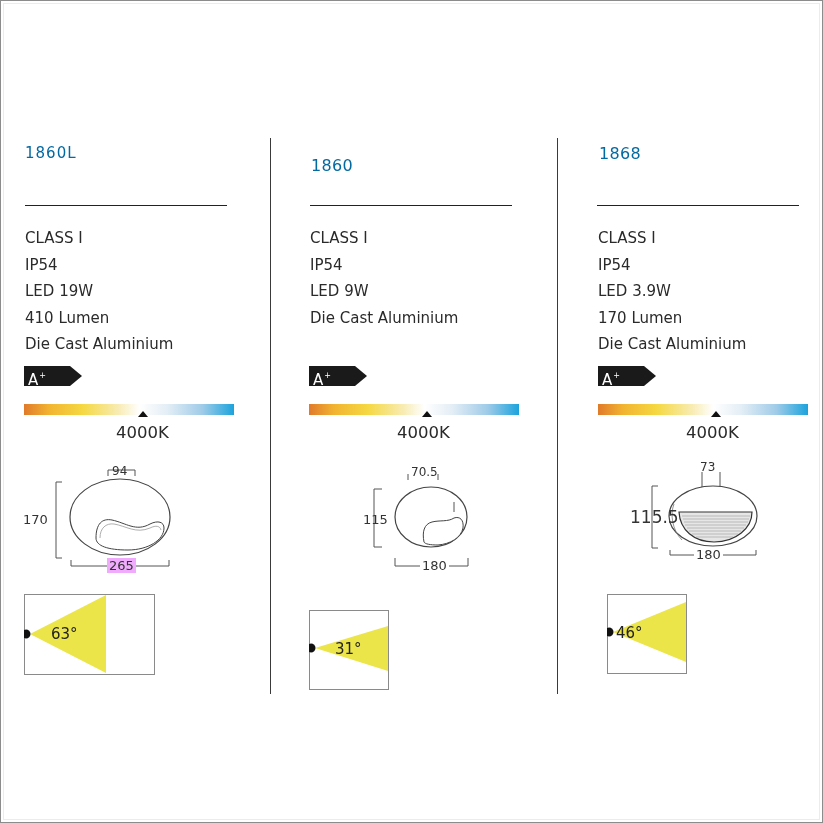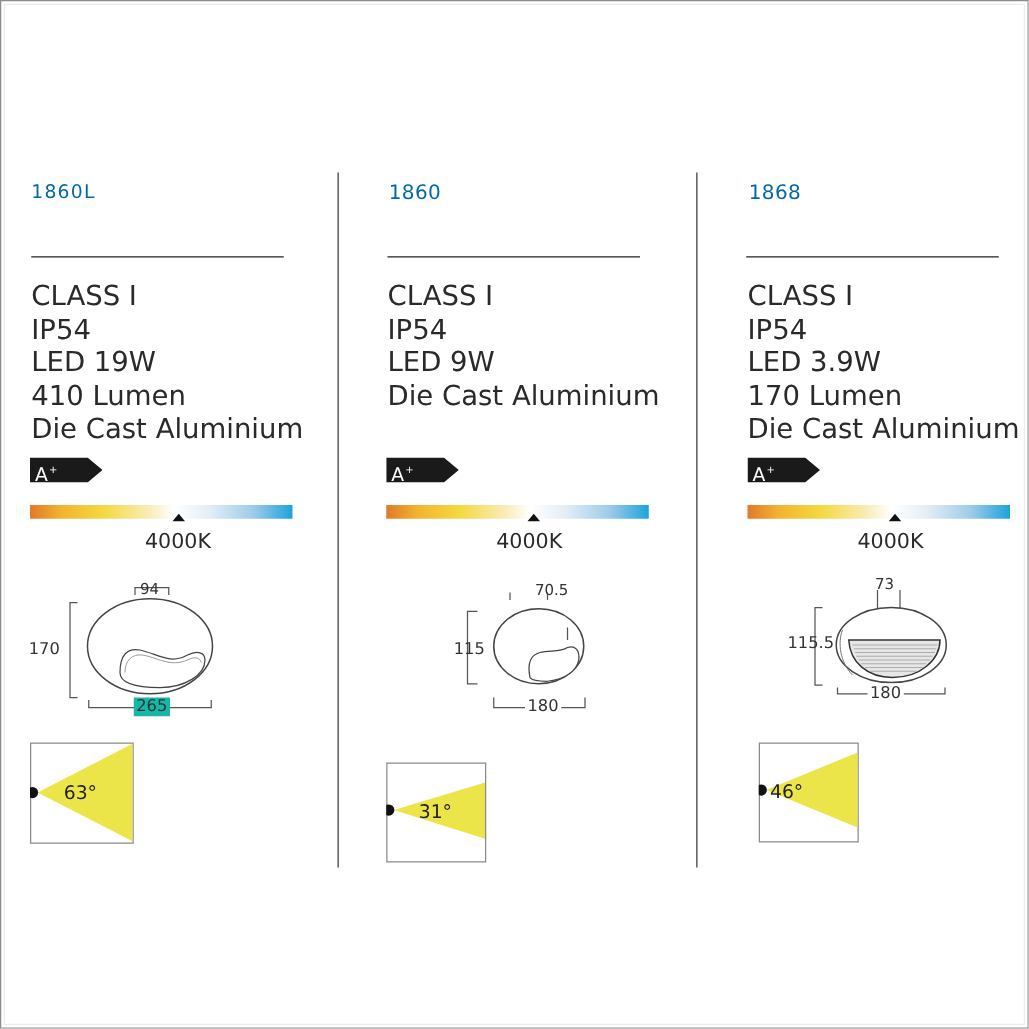--- a/index.html
+++ b/index.html
@@ -5,21 +5,21 @@
     html, body { margin: 0; padding: 0; background: #ffffff; }
     body { width: 823px; height: 823px; position: relative; overflow: hidden;
            font-family: "DejaVu Sans", "Liberation Sans", sans-serif; color: #2a2a2a; }
     .frame { position: absolute; left: 0; top: 0; width: 821px; height: 821px;
              border: 1px solid #8c8c8c; box-sizing: content-box; }
     .inner-frame { position: absolute; left: 3px; top: 3px; width: 815px; height: 815px;
                    border: 1px solid #ececec; }
     .divider { position: absolute; top: 138px; width: 1px; height: 556px; background: #3a3a3a; }
     .model { position: absolute; top: 144px; font-size: 16px; letter-spacing: 0.3px; color: #0369a1; }
     .rule { position: absolute; top: 205px; height: 1px; background: #222; }
-    .specs { position: absolute; top: 225px; font-size: 22px; line-height: 26.5px; color: #2a2a2a; }
+    .specs { position: absolute; top: 225px; font-size: 15px; line-height: 26.5px; color: #2a2a2a; }
     .specs div { white-space: nowrap; }
     .energy { position: absolute; top: 366px; height: 20px; width: 58px; }
     .energy-label { position: absolute; left: 4px; top: 0; font-size: 15px; line-height: 20px; color: #fff; }
     .energy-label sup { font-size: 8px; vertical-align: 7px; margin-left: 1px; }
     .cct-bar { position: absolute; top: 404px; height: 11px; width: 210px;
                background: linear-gradient(to right, #e07a2a 0%, #f2b430 12%, #f5d842 28%, #f8ecb4 45%, #ffffff 55%, #e4eef6 68%, #9fcbe8 85%, #1ba3dc 100%); }
     .cct-marker { position: absolute; top: 411px; width: 0; height: 0;
                   border-left: 5px solid transparent; border-right: 5px solid transparent; border-bottom: 6px solid #111; }
     .cct-label { position: absolute; top: 423px; font-size: 16.5px; color: #2a2a2a; }
     .drawing { position: absolute; }
@@ -65,34 +65,34 @@
 
       <path d="M31 98 L31 104 L129 104 L129 98" fill="none" stroke="#555" stroke-width="1"></path>
 
       <ellipse cx="80" cy="55" rx="50" ry="38" fill="#fff" stroke="#444" stroke-width="1.2"></ellipse>
 
       <path d="M56 76 C56 62 62 56 72 58 C86 61 96 70 110 62 C118 58 124 60 124 66 C124 78 108 88 88 88 C68 88 56 84 56 76 Z" fill="#fff" stroke="#444" stroke-width="1"></path>
       <path d="M60 76 C60 66 66 61 74 62 C86 64 96 72 110 66 C116 63 120 64 121 68" fill="none" stroke="#999" stroke-width="0.8"></path>
     </svg>
     <span class="dim" style="left:72px; top:2px;">94</span>
     <span class="dim" style="left:-17px; top:50px; font-size:13px;">170</span>
-    <span class="dim" style="left:67px; top:96px; background:#14b8a6; padding:0 2px; font-size:13px;">265</span>
+    <span class="dim" style="left:67px; top:96px; background:#f0abfc; padding:0 2px; font-size:13px;">265</span>
   </div>
 
-  <div class="beam-box" style="left:24px; width:81px; height:79px;">
+  <div class="beam-box" style="left:24px; width:81px; height:79px;padding-left:48px;">
     <svg width="83" height="81" style="position:absolute;left:-1px;top:-1px;">
       <polygon points="6,40 82,1 82,79" fill="#ece54a"></polygon>
       <circle cx="2" cy="40" r="4.5" fill="#111"></circle>
     </svg>
     <span class="beam-angle" style="left:26px; top:30px;">63°</span>
   </div>
 </div>
 
 <div>
-  <div class="model" style="left:311px;">1860</div>
+  <div class="model" style="left:311px;margin-top:12px;">1860</div>
   <div class="rule" style="left:310px; width:202px;"></div>
   <div class="specs" style="left:310px;">
     <div>CLASS I</div>
     <div>IP54</div>
     <div>LED 9W</div>
     <div>Die Cast Aluminium</div>
   </div>
   <div class="energy" style="left:309px;">
     <svg width="58" height="20" style="position:absolute;left:0;top:0;">
       <polygon points="0,0 46,0 58,10 46,20 0,20" fill="#1a1a1a"></polygon>
@@ -110,21 +110,21 @@
 
       <path d="M20 27 L12 27 L12 85 L20 85" fill="none" stroke="#555" stroke-width="1"></path>
 
       <path d="M33 96 L33 104 L106 104 L106 96" fill="none" stroke="#555" stroke-width="1"></path>
 
       <ellipse cx="69" cy="55" rx="36" ry="30" fill="#fff" stroke="#444" stroke-width="1.2"></ellipse>
 
       <path d="M62 80 C60 70 62 62 70 60 C78 58 86 60 92 56 C98 54 102 58 101 66 C99 76 88 82 76 83 C68 83 63 82 62 80 Z" fill="#fff" stroke="#444" stroke-width="1"></path>
       <path d="M92 40 L92 50" stroke="#555" stroke-width="1"></path>
     </svg>
-    <span class="dim" style="left:66px; top:3px;">70.5</span>
+    <span class="dim" style="left:49px; top:3px;">70.5</span>
     <span class="dim" style="left:1px; top:50px; font-size:13px;">115</span>
     <span class="dim" style="left:58px; top:96px; background:#fff; padding:0 2px; font-size:13px;">180</span>
   </div>
 
   <div class="beam-box" style="left:309px; width:78px; height:78px;margin-top:16px;">
     <svg width="80" height="80" style="position:absolute;left:-1px;top:-1px;">
       <polygon points="6,38 79,16 79,61" fill="#ece54a"></polygon>
       <circle cx="2" cy="38" r="4.5" fill="#111"></circle>
     </svg>
     <span class="beam-angle" style="left:25px; top:29px;">31°</span>
@@ -169,21 +169,21 @@
         <line x1="51" y1="61" x2="117" y2="61"></line>
         <line x1="52" y1="64" x2="116" y2="64"></line>
         <line x1="53" y1="67" x2="114" y2="67"></line>
         <line x1="55" y1="70" x2="112" y2="70"></line>
         <line x1="57" y1="73" x2="109" y2="73"></line>
         <line x1="60" y1="76" x2="106" y2="76"></line>
         <line x1="64" y1="79" x2="101" y2="79"></line>
       </g>
     </svg>
     <span class="dim" style="left:68px; top:2px;">73</span>
-    <span class="dim" style="left:-2px; top:49px; font-size:13px;">115.5</span>
+    <span class="dim" style="left:-2px; top:49px; font-size:17px;">115.5</span>
     <span class="dim" style="left:62px; top:89px; background:#fff; padding:0 2px; font-size:13px;">180</span>
   </div>
 
   <div class="beam-box" style="left:607px; width:78px; height:78px;">
     <svg width="80" height="80" style="position:absolute;left:-1px;top:-1px;">
       <polygon points="6,38 79,8 79,68" fill="#ece54a"></polygon>
       <circle cx="2" cy="38" r="4.5" fill="#111"></circle>
     </svg>
     <span class="beam-angle" style="left:8px; top:29px;">46°</span>
   </div>

